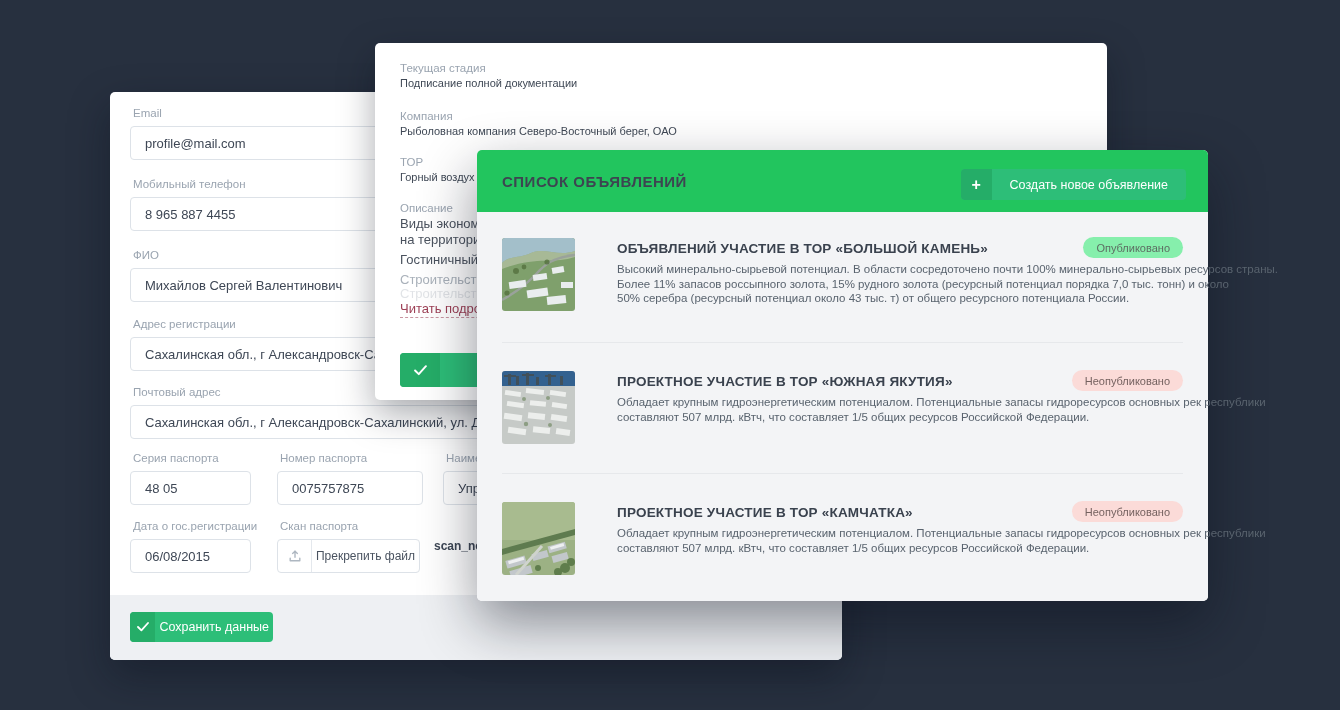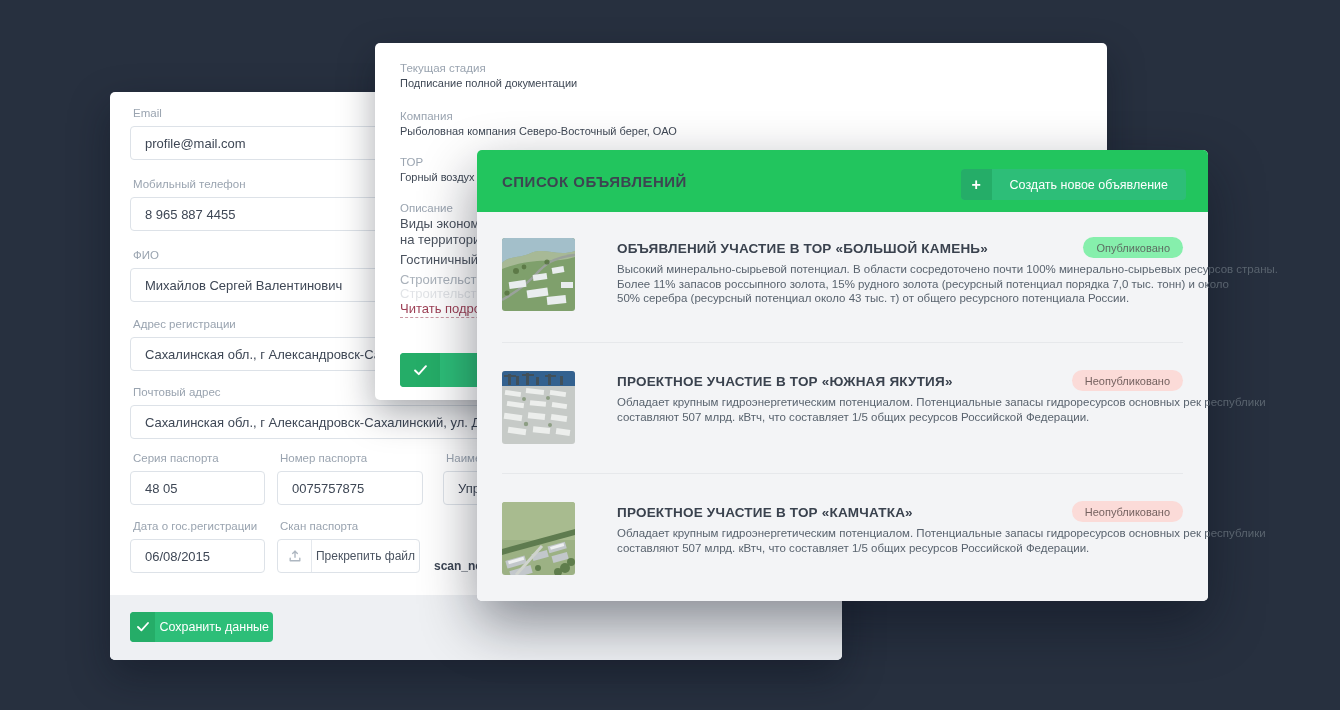--- a/index.html
+++ b/index.html
@@ -13,25 +13,25 @@
   #cardB{left:375px;top:43px;width:732px;height:357px;box-shadow:0 14px 36px rgba(8,14,26,.35);}
   #cardC{left:477px;top:150px;width:731px;height:451px;box-shadow:0 22px 55px rgba(8,14,26,.45);}
 
   
   .group{position:absolute;left:20px;}
   .lbl{display:block;font-size:11.5px;color:#9aa4b0;margin:0 0 6px 3px;line-height:14px;white-space:nowrap;}
   input.txt{
     box-sizing:border-box;display:block;height:34px;border:1px solid #dde2e8;border-radius:4px;
     background:#fff;padding:0 14px;font-size:13px;color:#3e4755;font-family:inherit;outline:none;
   }
-  .w-full{width:580px;} .w-s{width:135px;} .w-m{width:146px;}
+  .w-full{width:580px;} .w-s{width:121px;} .w-m{width:146px;}
   .g-email{top:14px;} .g-phone{top:85px;} .g-fio{top:156px;} .g-addr{top:225px;} .g-post{top:293px;}
   .g-series{top:359px;} .g-number{top:359px;left:167px;} .g-org{top:359px;left:333px;}
   .g-date{top:427px;} .g-scan{top:427px;left:167px;}
-  .scanrow{display:flex;align-items:flex-end;}
+  .scanrow{display:flex;align-items:flex-start;}
   .scanbox{
     box-sizing:border-box;width:143px;height:34px;border:1px solid #dde2e8;border-radius:4px;
     display:flex;align-items:center;background:#fff;cursor:pointer;
   }
   .scanbox .icell{width:33px;height:100%;display:flex;align-items:center;justify-content:center;border-right:1px solid #e4e8ed;}
   .scanbox .slabel{flex:1;text-align:center;font-size:12px;color:#4a5360;}
   .fname{margin-left:14px;font-size:12px;font-weight:700;color:#3e4755;white-space:nowrap;}
   .card-footer{position:absolute;left:0;right:0;bottom:0;height:65px;background:#eef0f3;border-radius:0 0 5px 5px;}
 
   

